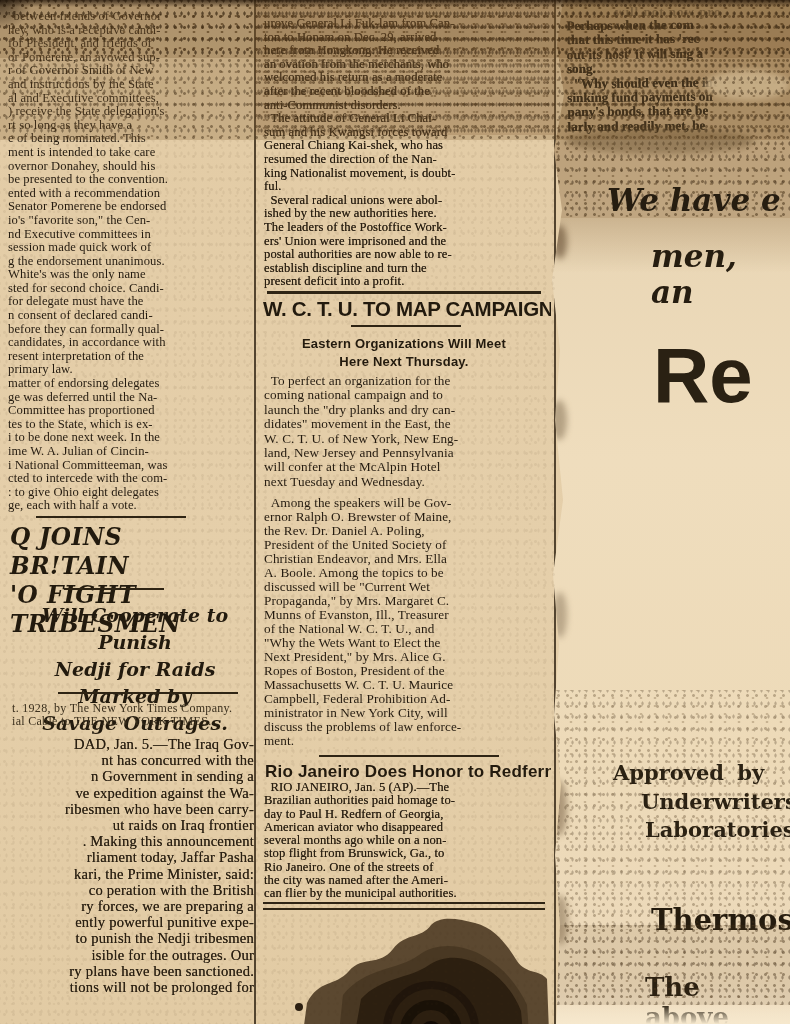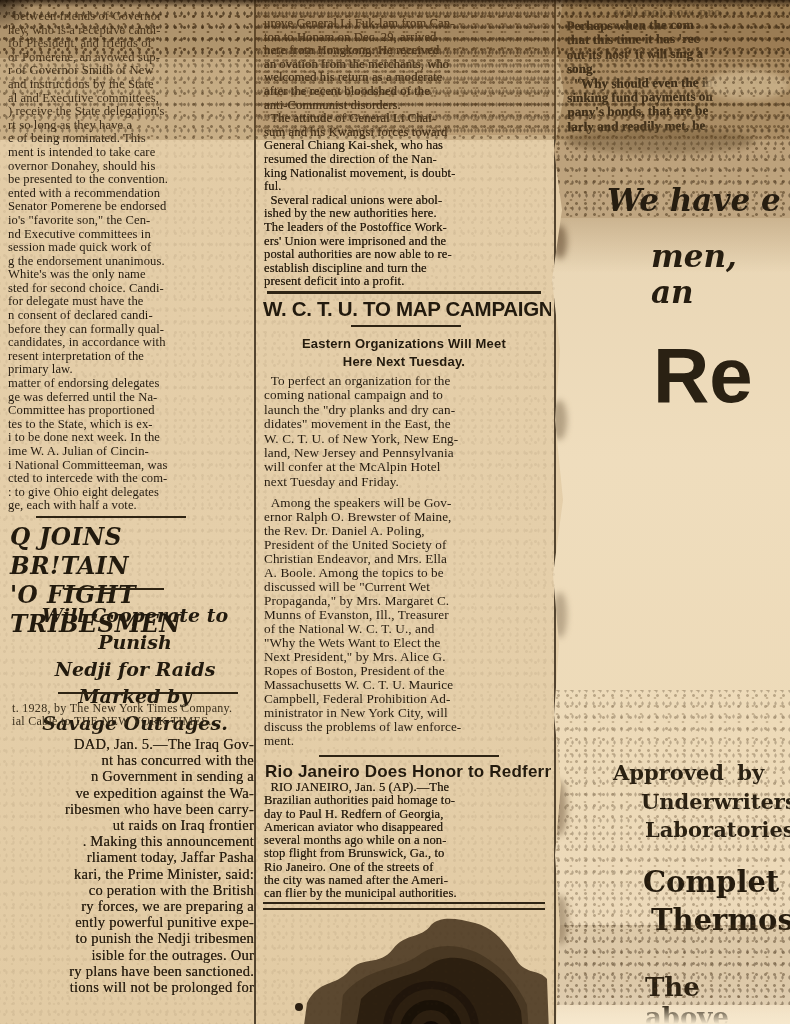--- a/index.html
+++ b/index.html
@@ -133,29 +133,29 @@
 ished by the new authorities here.
 The leaders of the Postoffice Work-
 ers' Union were imprisoned and the
 postal authorities are now able to re-
 establish discipline and turn the
 present deficit into a profit.</div>
     <div class="hrule" style="left:4px;top:282px;width:274px;height:2.5px;"></div>
     <div class="abs hl-sans" style="left:0;top:288px;width:288px;font-size:20.5px;letter-spacing:-.3px;white-space:nowrap;">W. C. T. U. TO MAP CAMPAIGN.</div>
     <div class="hrule" style="left:88px;top:316px;width:110px;"></div>
     <div class="abs lines hl-sans" style="left:0;top:326px;width:282px;font-size:13px;line-height:18px;text-align:center;letter-spacing:.2px;">Eastern Organizations Will Meet
-Here Next Tuesday.</div>
+Here Next Thursday.</div>
     <div class="abs lines body-md" style="left:1px;top:365px;width:290px;line-height:14.4px;"> To perfect an organization for the
 coming national campaign and to
 launch the "dry planks and dry can-
 didates" movement in the East, the
 W. C. T. U. of New York, New Eng-
 land, New Jersey and Pennsylvania
 will confer at the McAlpin Hotel
-next Tuesday and Friday.</div>
+next Tuesday and Wednesday.</div>
     <div class="abs lines body-md" style="left:1px;top:487px;width:290px;line-height:14px;"> Among the speakers will be Gov-
 ernor Ralph O. Brewster of Maine,
 the Rev. Dr. Daniel A. Poling,
 President of the United Society of
 Christian Endeavor, and Mrs. Ella
 A. Boole. Among the topics to be
 discussed will be "Current Wet
 Propaganda," by Mrs. Margaret C.
 Munns of Evanston, Ill., Treasurer
 of the National W. C. T. U., and
@@ -217,21 +217,20 @@
     <div class="smudge blur" style="left:8px;top:592px;width:14px;height:46px;background:rgba(110,90,65,.4);"></div>
     <div class="smudge blur" style="left:6px;top:780px;width:16px;height:56px;background:rgba(95,72,45,.45);"></div>
     <div class="smudge blur" style="left:8px;top:895px;width:15px;height:50px;background:rgba(95,72,45,.4);"></div>
 
     <div class="abs" style="left:106px;top:238px;font-family:'DejaVu Serif',serif;font-style:italic;font-weight:bold;font-size:31px;color:#261d10;">men, an</div>
     <div class="abs" style="left:62px;top:182px;font-family:'DejaVu Serif',serif;font-style:italic;font-weight:bold;font-size:31px;color:#261d10;">We have e</div>
     <div class="abs" style="left:108px;top:330px;font-family:Liberation Sans, sans-serif;font-weight:bold;font-size:78px;color:#2a2113;">Re</div>
     <div class="abs" style="left:68px;top:760px;font-family:'DejaVu Serif',serif;font-weight:bold;font-size:21px;color:#2a2113;word-spacing:6px;">Approved by</div>
     <div class="abs" style="left:96px;top:789px;font-family:'DejaVu Serif',serif;font-weight:bold;font-size:21px;color:#2a2113;">Underwriters'</div>
     <div class="abs" style="left:100px;top:817px;font-family:'DejaVu Serif',serif;font-weight:bold;font-size:21px;color:#2a2113;">Laboratories</div>
-    <div class="abs" style="left:98px;top:865px;font-family:'DejaVu Serif',serif;font-weight:bold;font-size:29px;color:#241b0e;">Complet</div>
     <div class="abs" style="left:106px;top:903px;font-family:'DejaVu Serif',serif;font-weight:bold;font-size:29px;color:#241b0e;">Thermos</div>
     <div class="abs" style="left:100px;top:972px;font-family:'DejaVu Serif',serif;font-weight:bold;font-size:26px;color:#241b0e;">The above</div>
 
     <div class="abs speck" style="left:0;top:690px;width:245px;height:240px;opacity:.55;"></div>
     <div class="abs speck" style="left:0;top:925px;width:245px;height:80px;opacity:.8;background-color:rgba(110,80,45,.15);"></div>
     <div class="abs" style="left:0;top:1004px;width:245px;height:20px;background:linear-gradient(180deg,rgba(243,227,200,0),#f6e8cd);"></div>
   </div>
 
   <div class="abs speck" style="left:0;top:0;width:790px;height:140px;background-color:rgba(125,92,50,.30);opacity:.9;pointer-events:none;"></div>
   <div class="abs speck" style="left:0;top:0;width:790px;height:58px;background-color:rgba(110,78,40,.22);pointer-events:none;"></div>

